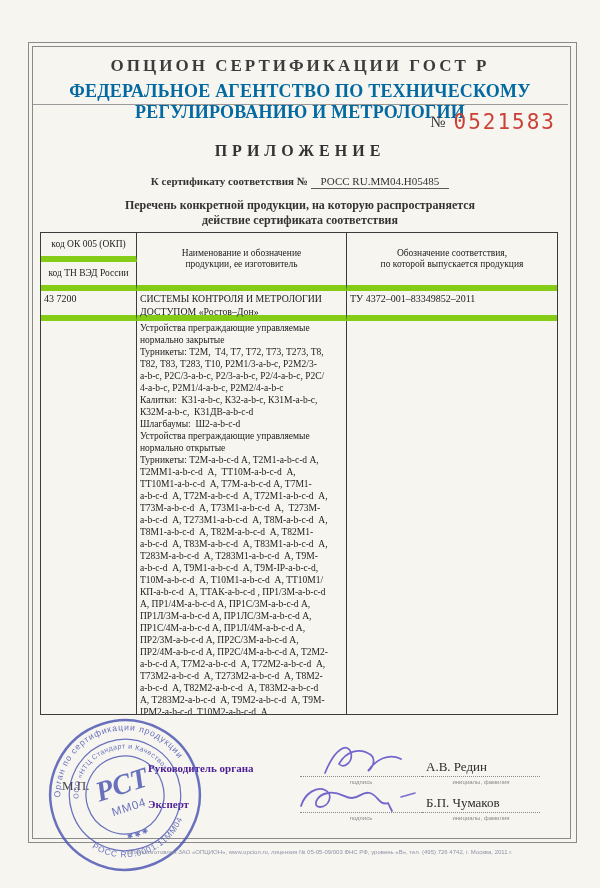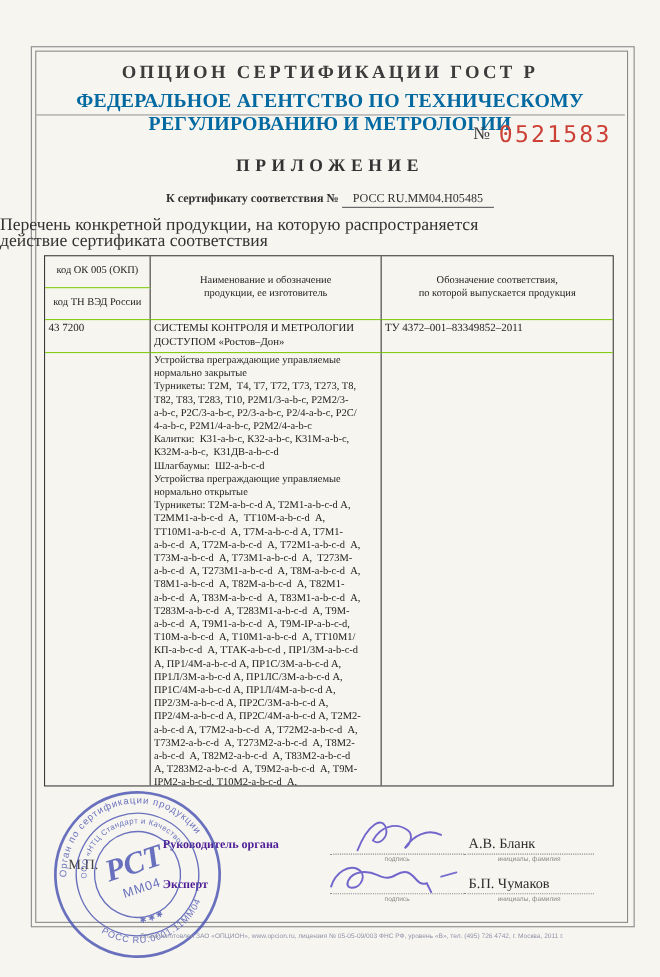--- a/index.html
+++ b/index.html
@@ -16,25 +16,25 @@
   .sys-title{left:30px;right:30px;top:56px;text-align:center;font-weight:bold;font-size:17px;letter-spacing:3px;color:#3c3c3c;}
   .agency{left:30px;right:30px;top:81px;text-align:center;font-weight:bold;font-size:18px;letter-spacing:.2px;color:#0369a1;}
   .hdr-divider{left:33px;width:535px;top:104px;border-top:1px solid #9a9a9a;height:0;}
   .num-row{top:110px;right:44px;display:flex;align-items:center;gap:8px;}
   .num-sign{font-size:16px;color:#3a3a3a;}
   .num-red{font-family:"DejaVu Sans Mono","Liberation Mono",monospace;font-size:21px;letter-spacing:2px;color:#cb4136;}
   .appendix{left:0;right:0;top:142px;text-align:center;font-weight:bold;font-size:16px;letter-spacing:5px;color:#333;}
   .cert-line{left:0;right:0;top:175px;text-align:center;font-size:11px;color:#333;}
   .cert-line .lbl{font-weight:bold;}
   .cert-line .val{border-bottom:1px solid #5a5a5a;padding:0 10px 1px 10px;}
-  .subtitle{left:0;right:0;top:198px;text-align:left;font-weight:normal;font-size:16px;line-height:14.5px;white-space:pre-line;color:#333;}
+  .subtitle{left:0;right:0;top:198px;text-align:center;font-weight:bold;font-size:12px;line-height:14.5px;white-space:pre-line;color:#333;}
   
   .tbl{left:40px;top:232px;width:516px;height:481px;border:1px solid #3c3c3c;}
   .cell{position:absolute;box-sizing:border-box;font-size:9.5px;line-height:11.5px;color:#222;}
-  .c-b{border-bottom:1px solid #84cc16;}
+  .c-b{border-bottom:6px solid #84cc16;}
   .c-r{border-right:1px solid #3c3c3c;}
   .hc{display:flex;align-items:center;justify-content:center;text-align:center;white-space:pre-line;}
   .h-c1t{left:0;top:0;width:96px;height:29px;}
   .h-c1b{left:0;top:29px;width:96px;height:29px;}
   .h-c2{left:96px;top:0;width:210px;height:58px;}
   .h-c3{left:306px;top:0;width:210px;height:58px;}
   .r1-c1{left:0;top:58px;width:96px;height:30px;padding:2px 3px;font-size:10px;}
   .r1-c2{left:96px;top:58px;width:210px;height:30px;padding:1px 3px;font-size:9.8px;line-height:13px;}
   .r1-c3{left:306px;top:58px;width:210px;height:30px;padding:2px 3px;font-size:10px;}
   .r2-c1{left:0;top:88px;width:96px;bottom:0;}
@@ -146,21 +146,21 @@
 <div class="abs dotline sline1"></div>
 <div class="abs dotline sline2"></div>
 <div class="abs dotline nline1"></div>
 <div class="abs dotline nline2"></div>
 
 <div class="abs cap cap-s1">подпись</div>
 <div class="abs cap cap-s2">подпись</div>
 <div class="abs cap cap-n1">инициалы, фамилия</div>
 <div class="abs cap cap-n2">инициалы, фамилия</div>
 
-<div class="abs name name1">А.В. Бланк</div>
+<div class="abs name name1">А.В. Редин</div>
 <div class="abs name name2">Б.П. Чумаков</div>
 
 <svg class="abs ink1" width="110" height="38" viewBox="0 0 110 38">
   <path d="M10,33 C20,8 33,2 36,13 C38,22 29,29 24,24 C31,11 45,7 56,15 C61,19 58,28 53,31 C61,19 74,13 86,19" fill="none" stroke="#6356c8" stroke-width="1.7" stroke-linecap="round" opacity="0.9"></path>
 </svg>
 <svg class="abs ink2" width="135" height="42" viewBox="0 0 135 42">
   <path d="M8,30 C12,17 24,10 32,14 C41,18 36,31 27,31 C19,31 23,19 35,17 C47,15 51,22 59,22 C67,22 69,15 77,17 C85,19 86,30 95,27 L99,35" fill="none" stroke="#6356c8" stroke-width="1.8" stroke-linecap="round" opacity="0.9"></path>
   <path d="M108,21 L122,17" fill="none" stroke="#6356c8" stroke-width="1.6" stroke-linecap="round" opacity="0.85"></path>
 </svg>
 

